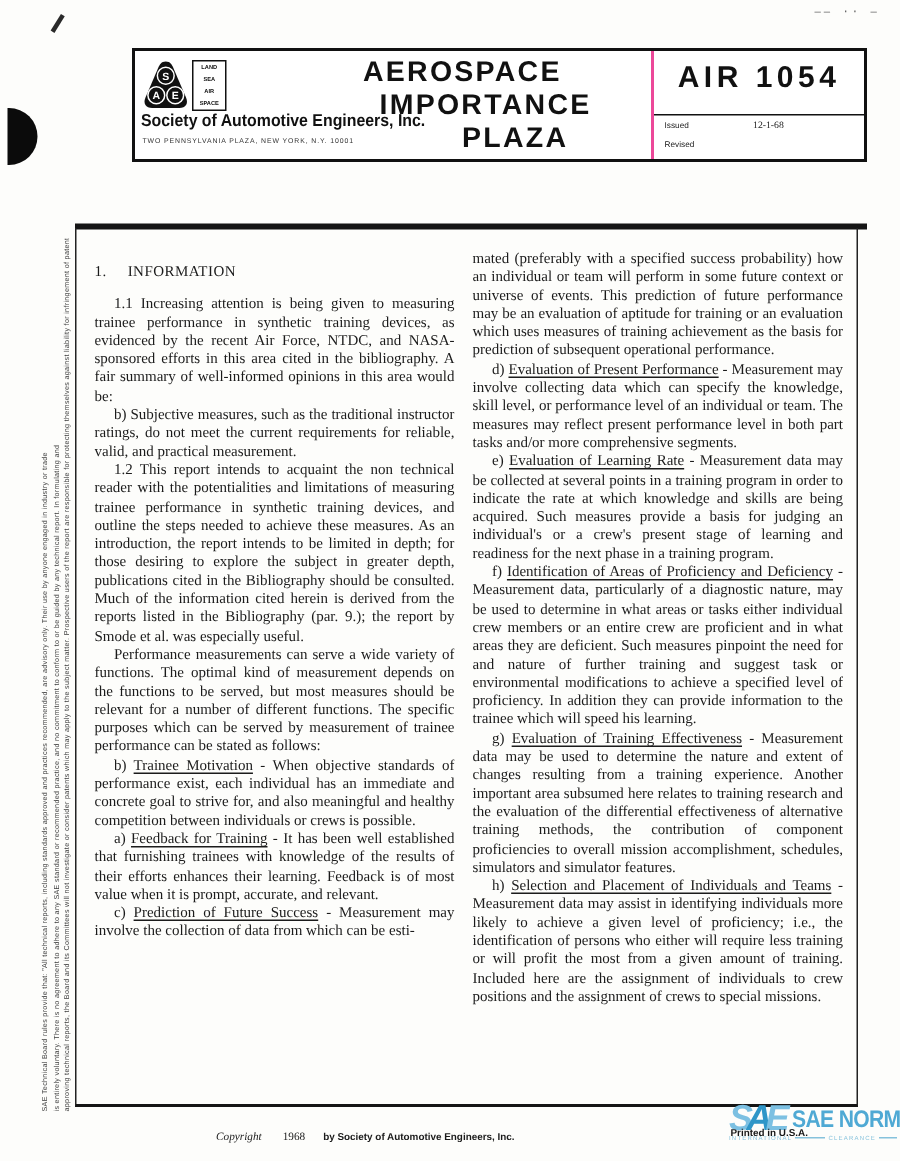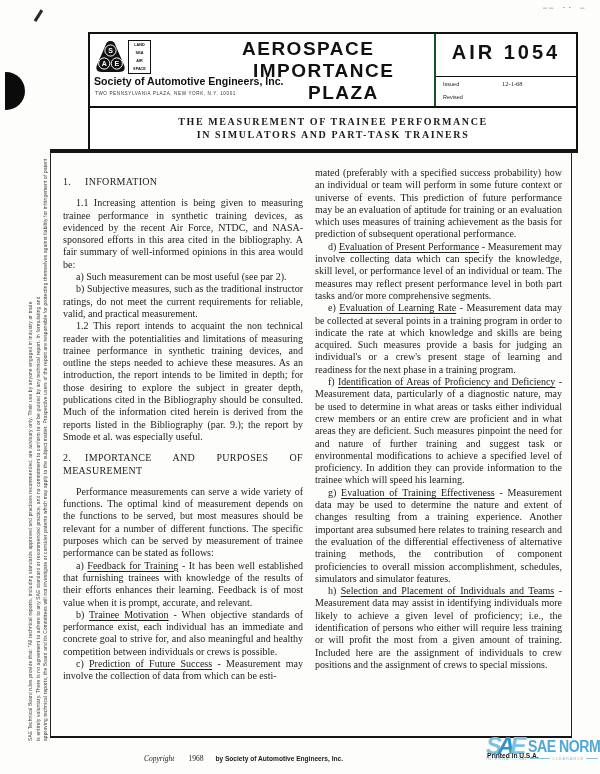--- a/index.html
+++ b/index.html
@@ -11,21 +11,21 @@
   .tick{position:absolute;left:37px;top:9px;width:2.5px;height:13px;background:#2a2a2a;transform:rotate(32deg);}
   .dashes{position:absolute;left:543px;top:4px;font:7px "DejaVu Sans Mono",monospace;color:#666;letter-spacing:2px;}
 
   
   .vnote{position:absolute;left:27px;top:741px;width:582px;height:26px;transform:rotate(-90deg);transform-origin:top left;color:#3c3c3c;}
   .vnote div{font:4.8px/7.6px "Liberation Sans",sans-serif;letter-spacing:.2px;white-space:nowrap;overflow:hidden;}
 
   
   .hdr{position:absolute;left:88px;top:32px;width:490px;height:76px;border:2px solid #111;display:flex;box-sizing:border-box;background:#fff;}
   .hdr-left{position:relative;flex:1;}
-  .hdr-right{position:relative;width:142px;border-left:2px solid #14532d;box-sizing:border-box;}
+  .hdr-right{position:relative;width:142px;border-left:2px solid #ec4899;box-sizing:border-box;}
   .badge{position:absolute;left:5px;top:6px;}
   .landbox{position:absolute;left:38px;top:6px;width:23px;height:34px;border:1.5px solid #111;box-sizing:border-box;display:flex;flex-direction:column;justify-content:space-around;align-items:center;}
   .landbox span{font:3.8px "Liberation Sans",sans-serif;font-weight:bold;color:#111;line-height:4px;}
   .dt{position:absolute;font-family:"Liberation Sans",sans-serif;font-weight:bold;font-size:19px;letter-spacing:1.5px;color:#111;}
   .dt1{left:152px;top:4px;}
   .dt2{left:163px;top:26px;}
   .dt3{left:218px;top:48px;}
   .org{position:absolute;left:4px;top:41px;font-family:"Liberation Sans",sans-serif;font-weight:bold;font-size:11.5px;color:#111;transform:scaleX(.92);transform-origin:left;white-space:nowrap;}
   .addr{position:absolute;left:5px;top:57px;font:4.6px "Liberation Sans",sans-serif;letter-spacing:.6px;color:#333;white-space:nowrap;}
   .docnum{position:absolute;left:0;top:7px;width:100%;text-align:center;font-family:"Liberation Sans",sans-serif;font-weight:bold;font-size:20px;letter-spacing:3px;color:#111;}
@@ -111,37 +111,31 @@
           <span class="dval">12-1-68</span>
         </div>
         <div class="drow">
           <span class="dlabel">Revised</span>
           <span class="dval"></span>
         </div>
       </div>
     </div>
   </div>
 
-  <div class="titlebox">
-    <div>THE MEASUREMENT OF TRAINEE PERFORMANCE</div>
-    <div>IN SIMULATORS AND PART-TASK TRAINERS</div>
-  </div>
   <div class="thickline"></div>
 
   <div class="bodybox">
     <div class="col">
       <p class="h"><span class="hnum">1.</span><span>INFORMATION</span></p>
       <p><span></span><span class="u"></span><span>1.1  Increasing attention is being given to measuring trainee performance in synthetic training devices, as evidenced by the recent Air Force, NTDC, and NASA-sponsored efforts in this area cited in the bibliography.  A fair summary of well-informed opinions in this area would be:</span></p>
-      <p><span>a) </span><span class="u"></span><span>Such measurement can be most useful (see par 2).</span></p>
       <p><span>b) </span><span class="u"></span><span>Subjective measures, such as the traditional instructor ratings, do not meet the current requirements for reliable, valid, and practical measurement.</span></p>
       <p><span></span><span class="u"></span><span>1.2  This report intends to acquaint the non technical reader with the potentialities and limitations of measuring trainee performance in synthetic training devices, and outline the steps needed to achieve these measures.  As an introduction, the report intends to be limited in depth; for those desiring to explore the subject in greater depth, publications cited in the Bibliography should be consulted.  Much of the information cited herein is derived from the reports listed in the Bibliography (par. 9.); the report by Smode et al. was especially useful.</span></p>
-      <p class="h"><span class="hnum">2.</span><span>IMPORTANCE AND PURPOSES OF MEASUREMENT</span></p>
       <p><span></span><span class="u"></span><span>Performance measurements can serve a wide variety of functions.  The optimal kind of measurement depends on the functions to be served, but most measures should be relevant for a number of different functions.  The specific purposes which can be served by measurement of trainee performance can be stated as follows:</span></p>
+      <p><span>b) </span><span class="u">Trainee Motivation</span><span> - When objective standards of performance exist, each individual has an immediate and concrete goal to strive for, and also meaningful and healthy competition between individuals or crews is possible.</span></p>
       <p><span>a) </span><span class="u">Feedback for Training</span><span> - It has been well established that furnishing trainees with knowledge of the results of their efforts enhances their learning.  Feedback is of most value when it is prompt, accurate, and relevant.</span></p>
-      <p><span>b) </span><span class="u">Trainee Motivation</span><span> - When objective standards of performance exist, each individual has an immediate and concrete goal to strive for, and also meaningful and healthy competition between individuals or crews is possible.</span></p>
       <p><span>c) </span><span class="u">Prediction of Future Success</span><span> - Measurement may involve the collection of data from which can be esti-</span></p>
     </div>
     <div class="col right">
       <p class="cont"><span></span><span class="u"></span><span>mated (preferably with a specified success probability) how an individual or team will perform in some future context or universe of events.  This prediction of future performance may be an evaluation of aptitude for training or an evaluation which uses measures of training achievement as the basis for prediction of subsequent operational performance.</span></p>
       <p><span>d) </span><span class="u">Evaluation of Present Performance</span><span> - Measurement may involve collecting data which can specify the knowledge, skill level, or performance level of an individual or team.  The measures may reflect present performance level in both part tasks and/or more comprehensive segments.</span></p>
       <p><span>e) </span><span class="u">Evaluation of Learning Rate</span><span> - Measurement data may be collected at several points in a training program in order to indicate the rate at which knowledge and skills are being acquired.  Such measures provide a basis for judging an individual's or a crew's present stage of learning and readiness for the next phase in a training program.</span></p>
       <p><span>f) </span><span class="u">Identification of Areas of Proficiency and Deficiency</span><span> - Measurement data, particularly of a diagnostic nature, may be used to determine in what areas or tasks either individual crew members or an entire crew are proficient and in what areas they are deficient.  Such measures pinpoint the need for and nature of further training and suggest task or environmental modifications to achieve a specified level of proficiency.  In addition they can provide information to the trainee which will speed his learning.</span></p>
       <p><span>g) </span><span class="u">Evaluation of Training Effectiveness</span><span> - Measurement data may be used to determine the nature and extent of changes resulting from a training experience.  Another important area subsumed here relates to training research and the evaluation of the differential effectiveness of alternative training methods, the contribution of component proficiencies to overall mission accomplishment, schedules, simulators and simulator features.</span></p>
       <p><span>h) </span><span class="u">Selection and Placement of Individuals and Teams</span><span> - Measurement data may assist in identifying individuals more likely to achieve a given level of proficiency; i.e., the identification of persons who either will require less training or will profit the most from a given amount of training.  Included here are the assignment of individuals to crew positions and the assignment of crews to special missions.</span></p>
     </div>

